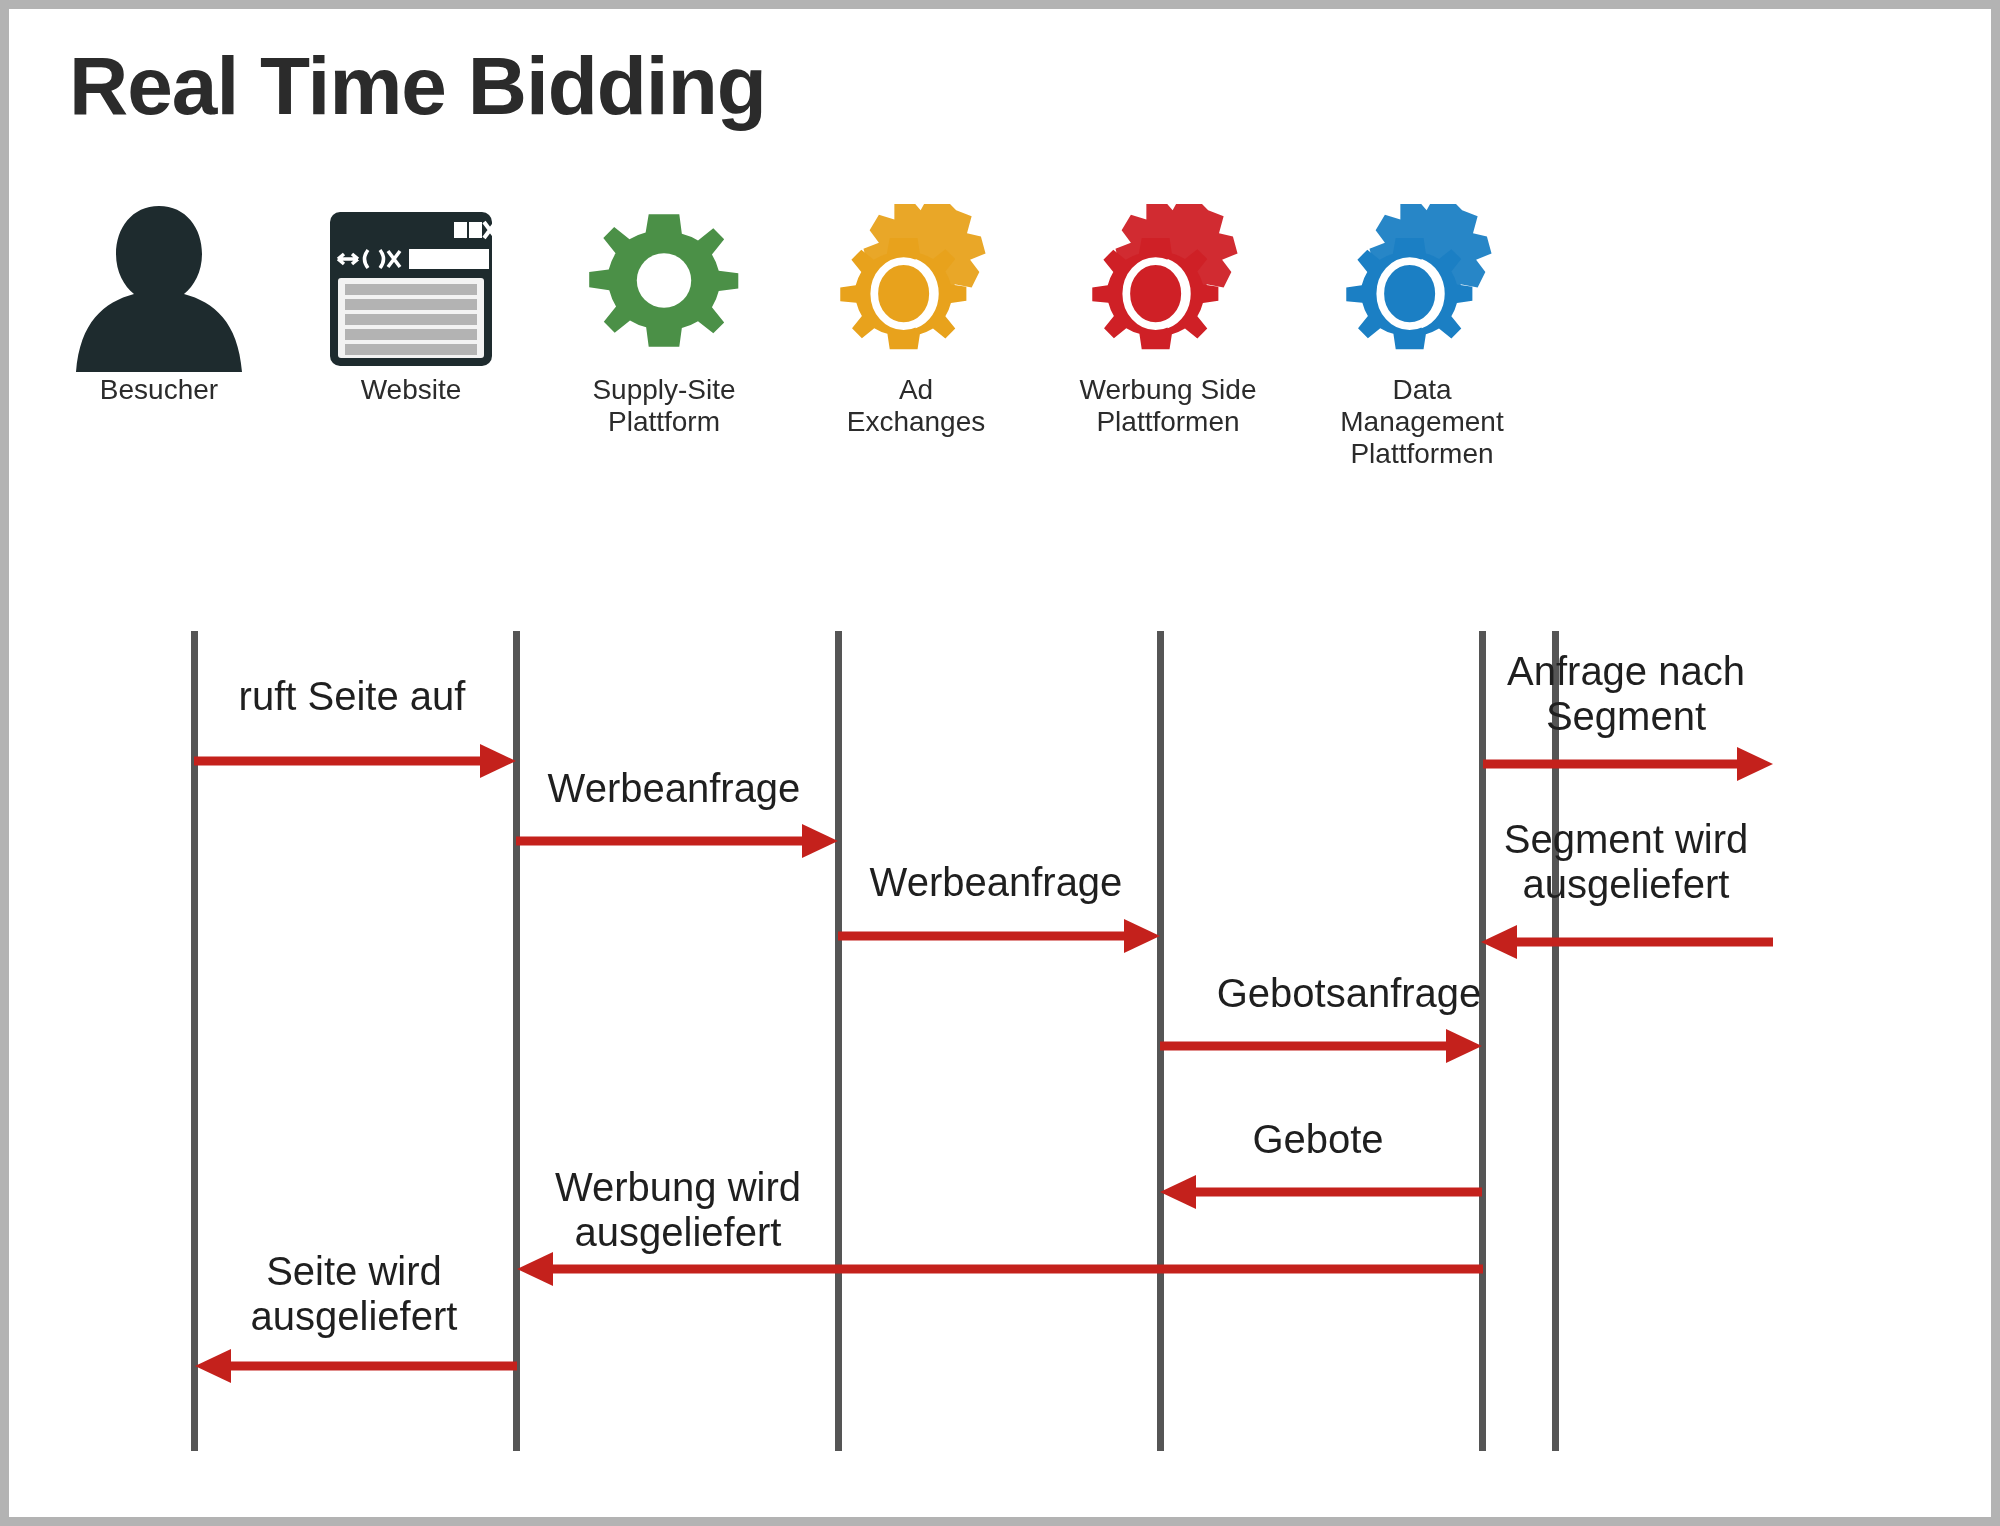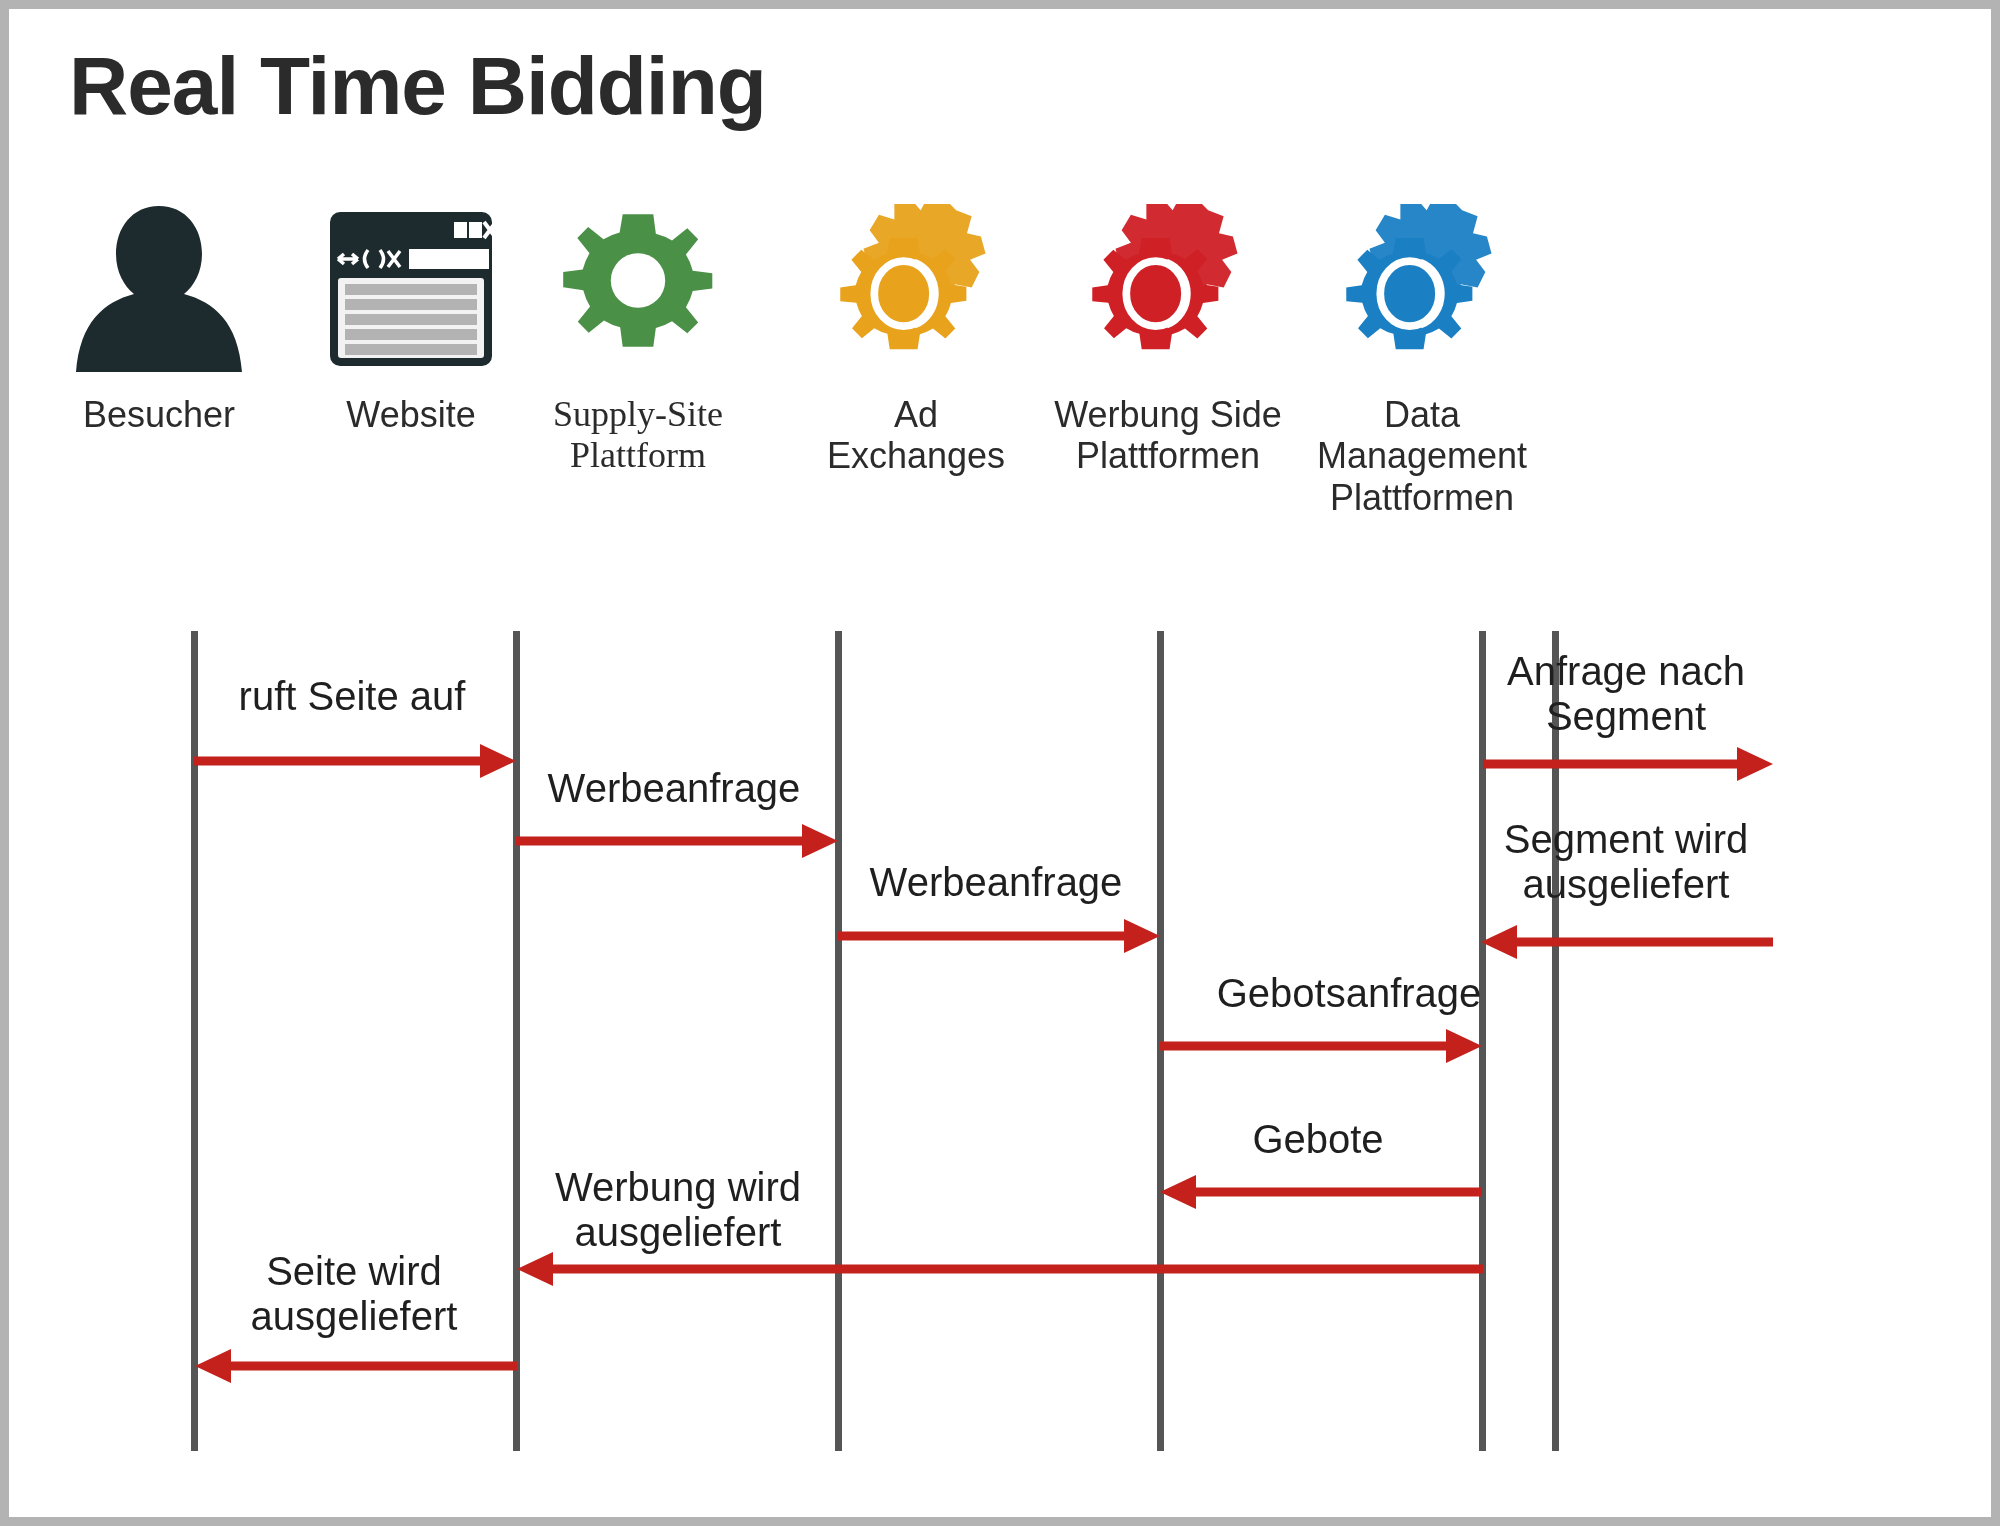--- a/index.html
+++ b/index.html
@@ -41,22 +41,21 @@
     width: 250px;
     text-align: center;
   }
   .actor-icon {
     height: 170px;
     display: flex;
     align-items: flex-end;
     justify-content: center;
   }
   .actor-label {
-    margin-top: 20px;
-    font-size: 36px;
+    font-size: 28px;
     line-height: 1.15;
     color: #2b2b2b;
     white-space: pre-line;
   }
 
   
   .lifeline {
     position: absolute;
     width: 7px;
     background: #555555;
@@ -111,21 +110,21 @@
           <rect x="29" y="80" width="132" height="11" fill="#b3b3b3"></rect>
           <rect x="29" y="95" width="132" height="11" fill="#b3b3b3"></rect>
           <rect x="29" y="110" width="132" height="11" fill="#b3b3b3"></rect>
           <rect x="29" y="125" width="132" height="11" fill="#b3b3b3"></rect>
           <rect x="29" y="140" width="132" height="11" fill="#b3b3b3"></rect>
         </svg>
       </div>
       <div class="actor-label">Website</div>
     </div>
 
-    <div class="actor" style="left:504px;font-family:Liberation Serif, serif;">
+    <div class="actor" style="left:530px;">
       <div class="actor-icon">
         <svg width="170" height="170" viewBox="0 0 100 100">
           <path fill="#4b9047" d="M50 6 l9 0 1.5 11.5 a34 34 0 0 1 9.5 4 l9-7.2 6.4 6.4 -7.2 9 a34 34 0 0 1 4 9.5 l11.5 1.5 0 9 -11.5 1.5 a34 34 0 0 1 -4 9.5 l7.2 9 -6.4 6.4 -9-7.2 a34 34 0 0 1 -9.5 4 L59 84 l-9 0 -9 0 -1.5-11.5 a34 34 0 0 1 -9.5-4 l-9 7.2 -6.4-6.4 7.2-9 a34 34 0 0 1 -4-9.5 L6 49 l0-9 11.5-1.5 a34 34 0 0 1 4-9.5 l-7.2-9 6.4-6.4 9 7.2 a34 34 0 0 1 9.5-4 L41 6 Z"></path>
           <circle cx="50" cy="45" r="16" fill="#ffffff"></circle>
         </svg>
       </div>
       <div class="actor-label">Supply-Site
 Plattform</div>
     </div>
 

